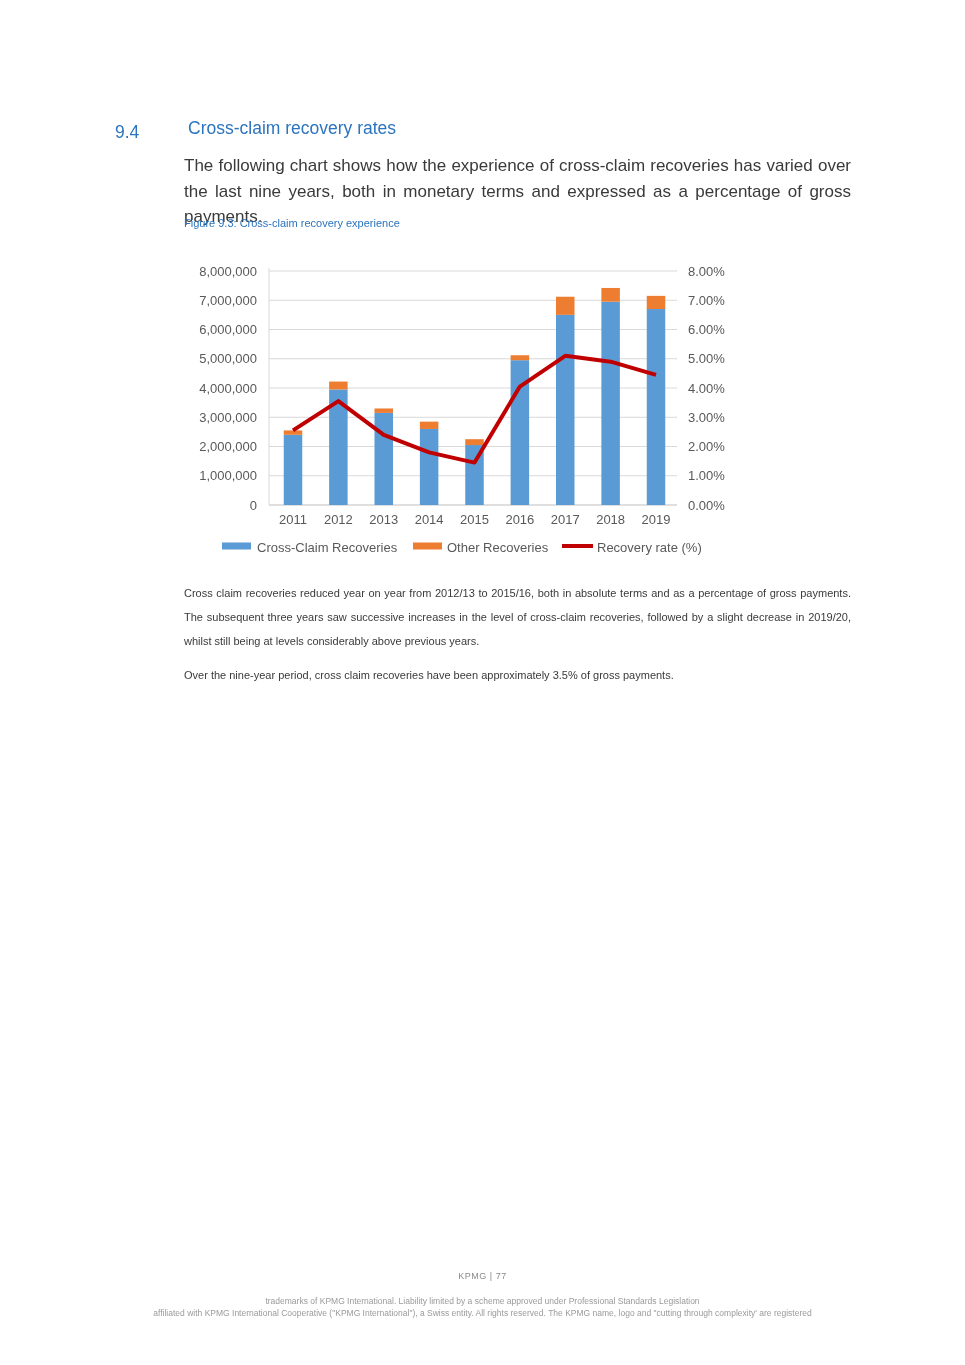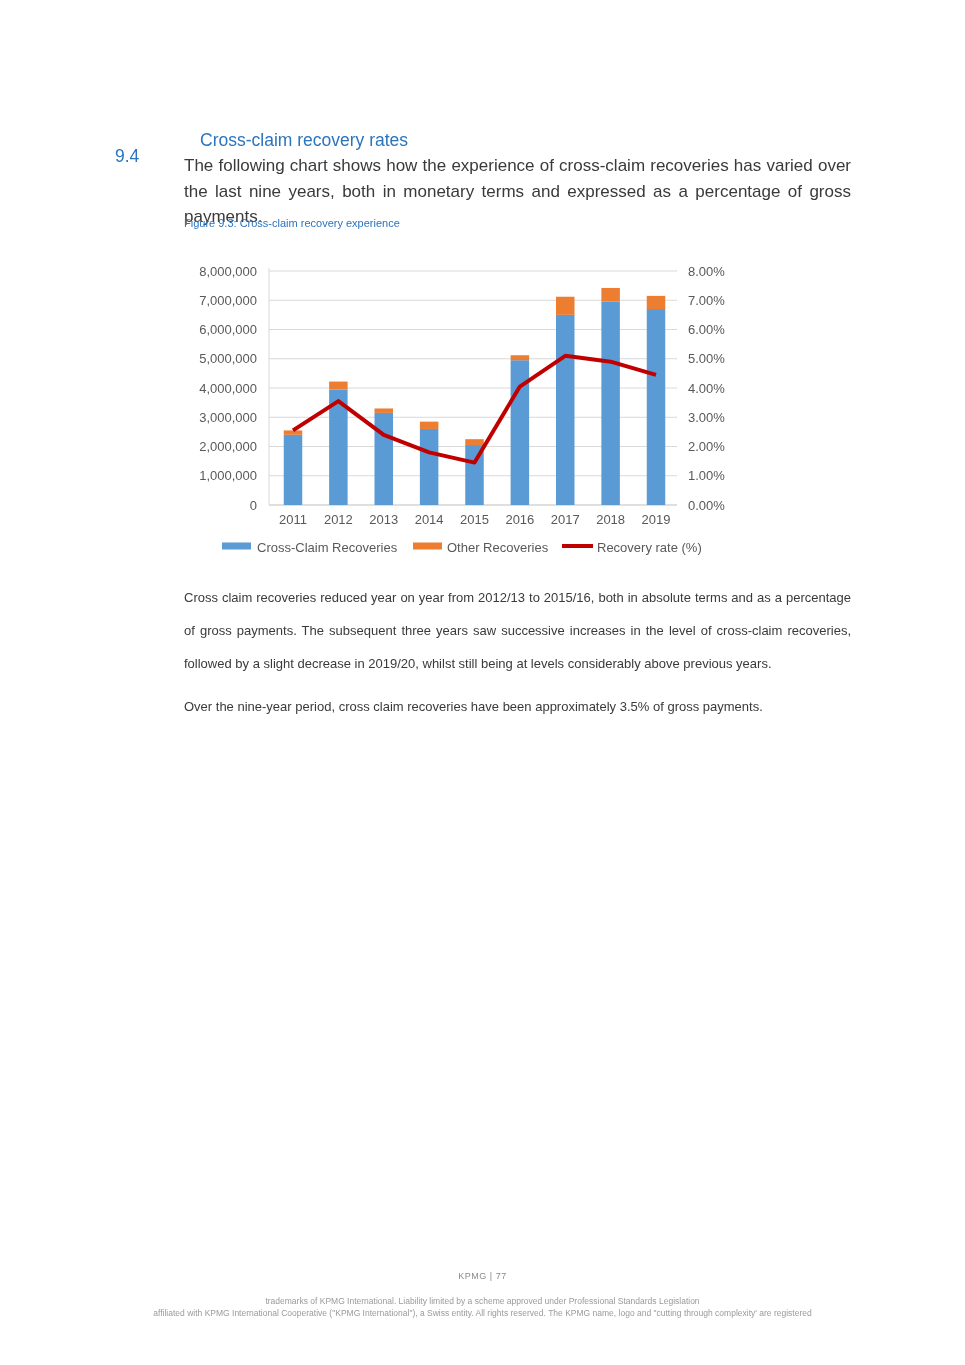--- a/index.html
+++ b/index.html
@@ -1,32 +1,32 @@
 <!DOCTYPE html>
 <html><head>
 <meta charset="utf-8">
 <style>
   html,body{margin:0;padding:0;background:#ffffff;}
   body{width:965px;height:1365px;position:relative;font-family:"Liberation Sans",sans-serif;-webkit-font-smoothing:antialiased;}
   .page{position:absolute;inset:0;background:#fff;overflow:hidden;}
 
   .heading-row{position:absolute;left:115px;top:114px;display:flex;align-items:flex-end;color:#2B74BE;}
   .sec-num{width:69px;font-size:17.5px;}
-  .sec-title{margin:16px;font-size:17.5px;font-weight:400;color:#2B74BE;}
+  .sec-title{margin:4px;font-size:17.5px;font-weight:400;color:#2B74BE;}
 
   .intro{position:absolute;left:184px;top:153px;width:667px;margin:0;
          font-size:17px;line-height:25.5px;color:#3A3A3A;text-align:justify;}
 
   .caption{position:absolute;left:184px;top:217px;margin:0;font-size:11px;color:#2B74BE;}
 
   .chart-wrap{position:absolute;left:190px;top:262px;width:550px;height:295px;}
   #chart text{font-family:"Liberation Sans",sans-serif;font-size:13px;fill:#595959;}
 
   .paras{position:absolute;left:184px;top:581px;width:667px;
-         font-size:13px;line-height:33px;color:#3A3A3A;text-align:justify;}
+         font-size:11px;line-height:24px;color:#3A3A3A;text-align:justify;}
   .paras p{margin:0 0 10px 0;}
 
   .page-label{position:absolute;top:1271px;left:0;width:100%;text-align:center;
               font-size:9px;color:#8A8A8A;letter-spacing:.5px;}
   .fine-print{position:absolute;top:1296px;left:50%;transform:translateX(-50%);
               width:760px;text-align:center;font-size:8.5px;line-height:11.5px;color:#9A9A9A;}
 </style>
 </head>
 <body>
 

